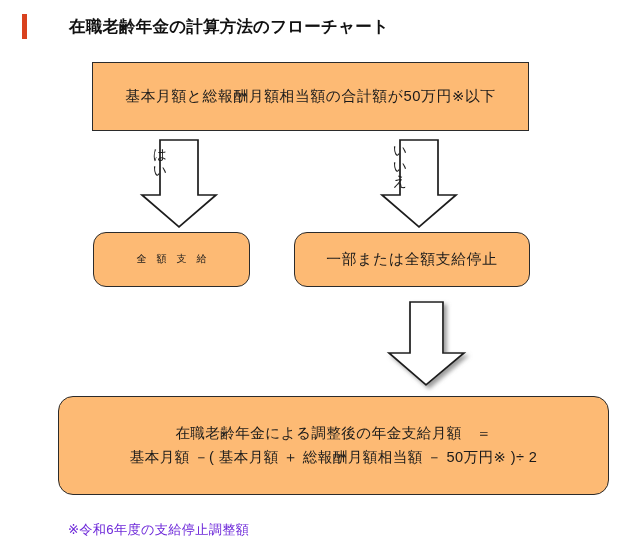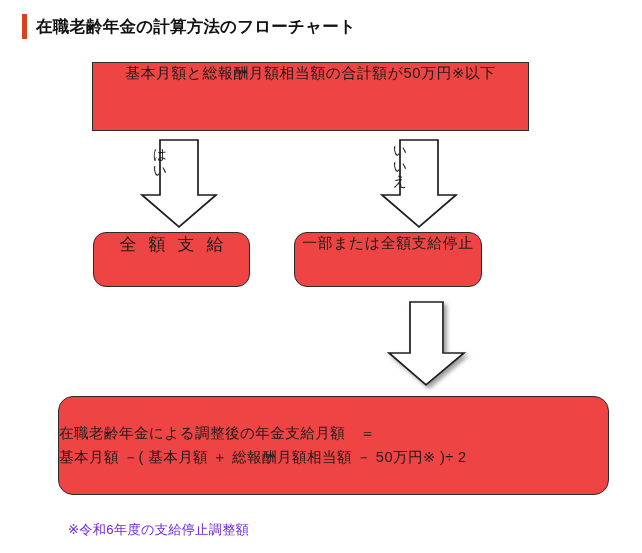--- a/index.html
+++ b/index.html
@@ -38,30 +38,31 @@
     margin-right: 9px;
     flex: 0 0 auto;
   }
   .title-text {
     font-size: 16.5px;
     font-weight: bold;
     letter-spacing: 0.2px;
     color: #111111;
     white-space: nowrap;
     line-height: 1;
+    margin-left: 33px;
   }
 
   
   .node {
     position: absolute;
     box-sizing: border-box;
-    background: #ef4444;
+    background: #fdba74;
     border: 1.6px solid #2b2b2b;
     display: flex;
-    align-items: flex-start;
+    align-items: center;
     justify-content: center;
     text-align: center;
   }
   .node .node-label {
     font-size: 14.5px;
     color: #1a1a1a;
     line-height: 1.45;
     white-space: pre-line;
   }
 
@@ -78,29 +79,29 @@
   }
 
   #node-full {
     left: 93px;
     top: 232px;
     width: 157px;
     height: 55px;
     border-radius: 13px;
   }
   #node-full .node-label {
-    font-size: 17px;
+    font-size: 10px;
     letter-spacing: 3.6px;
     text-indent: 3.6px;
   }
 
   #node-partial {
     left: 294px;
     top: 232px;
-    width: 188px;
+    width: 236px;
     height: 55px;
     border-radius: 13px;
   }
   #node-partial .node-label {
     font-size: 14.8px;
     letter-spacing: 0.7px;
   }
 
   #node-formula {
     left: 58px;

